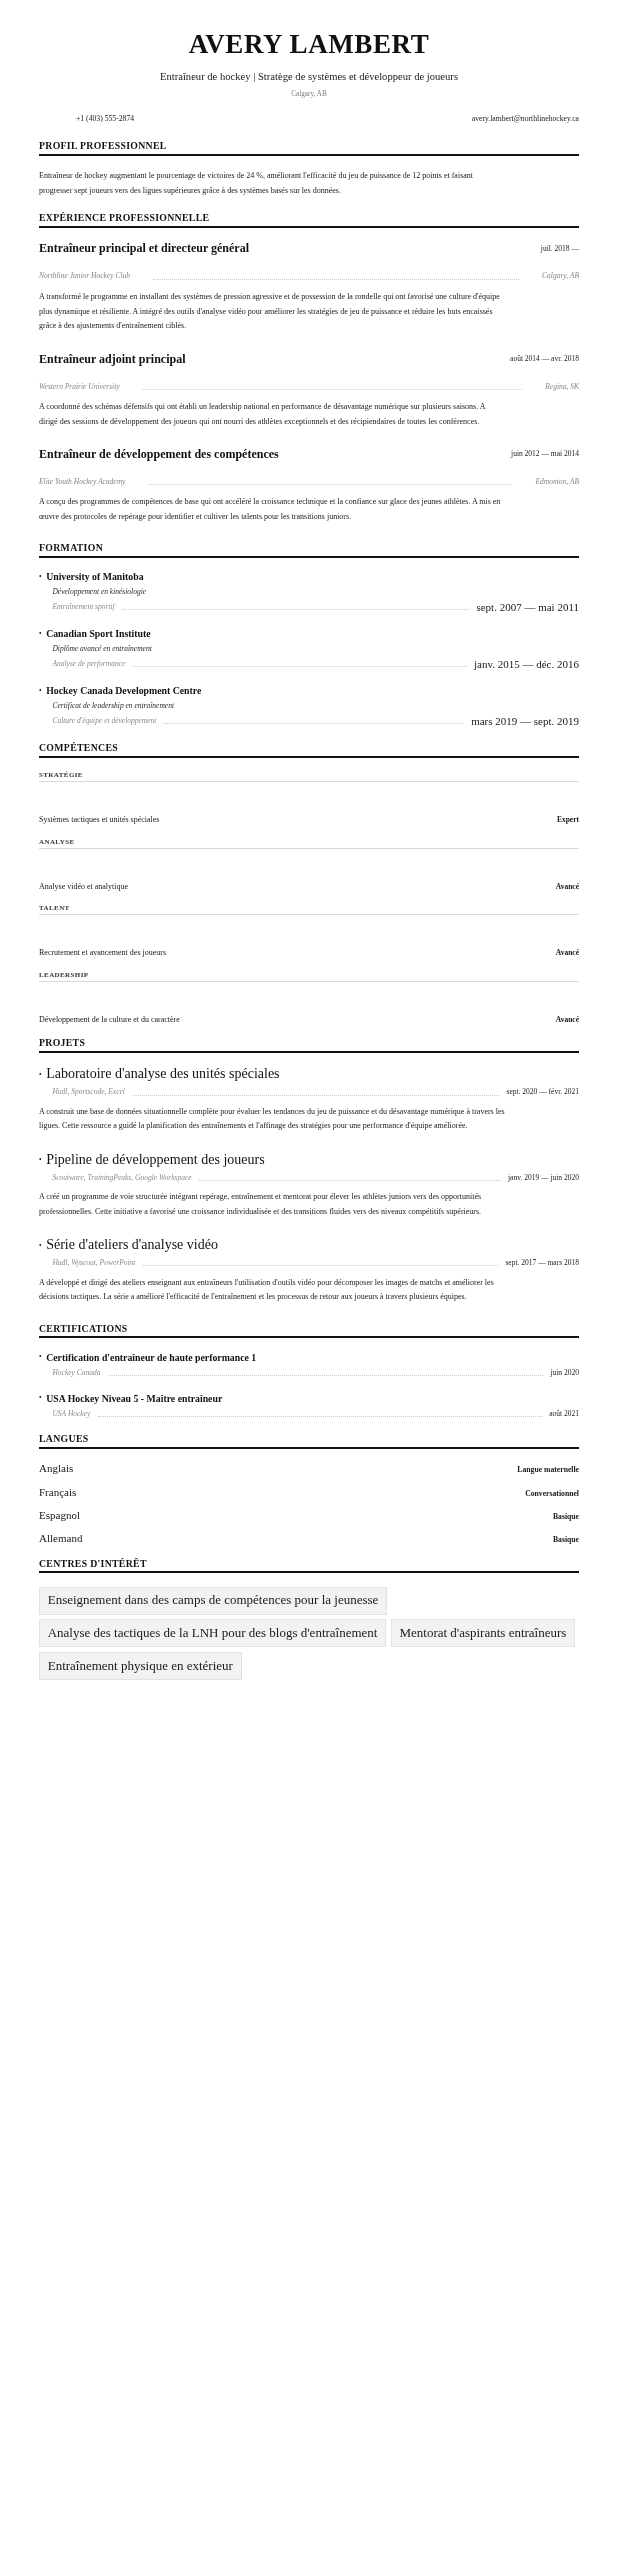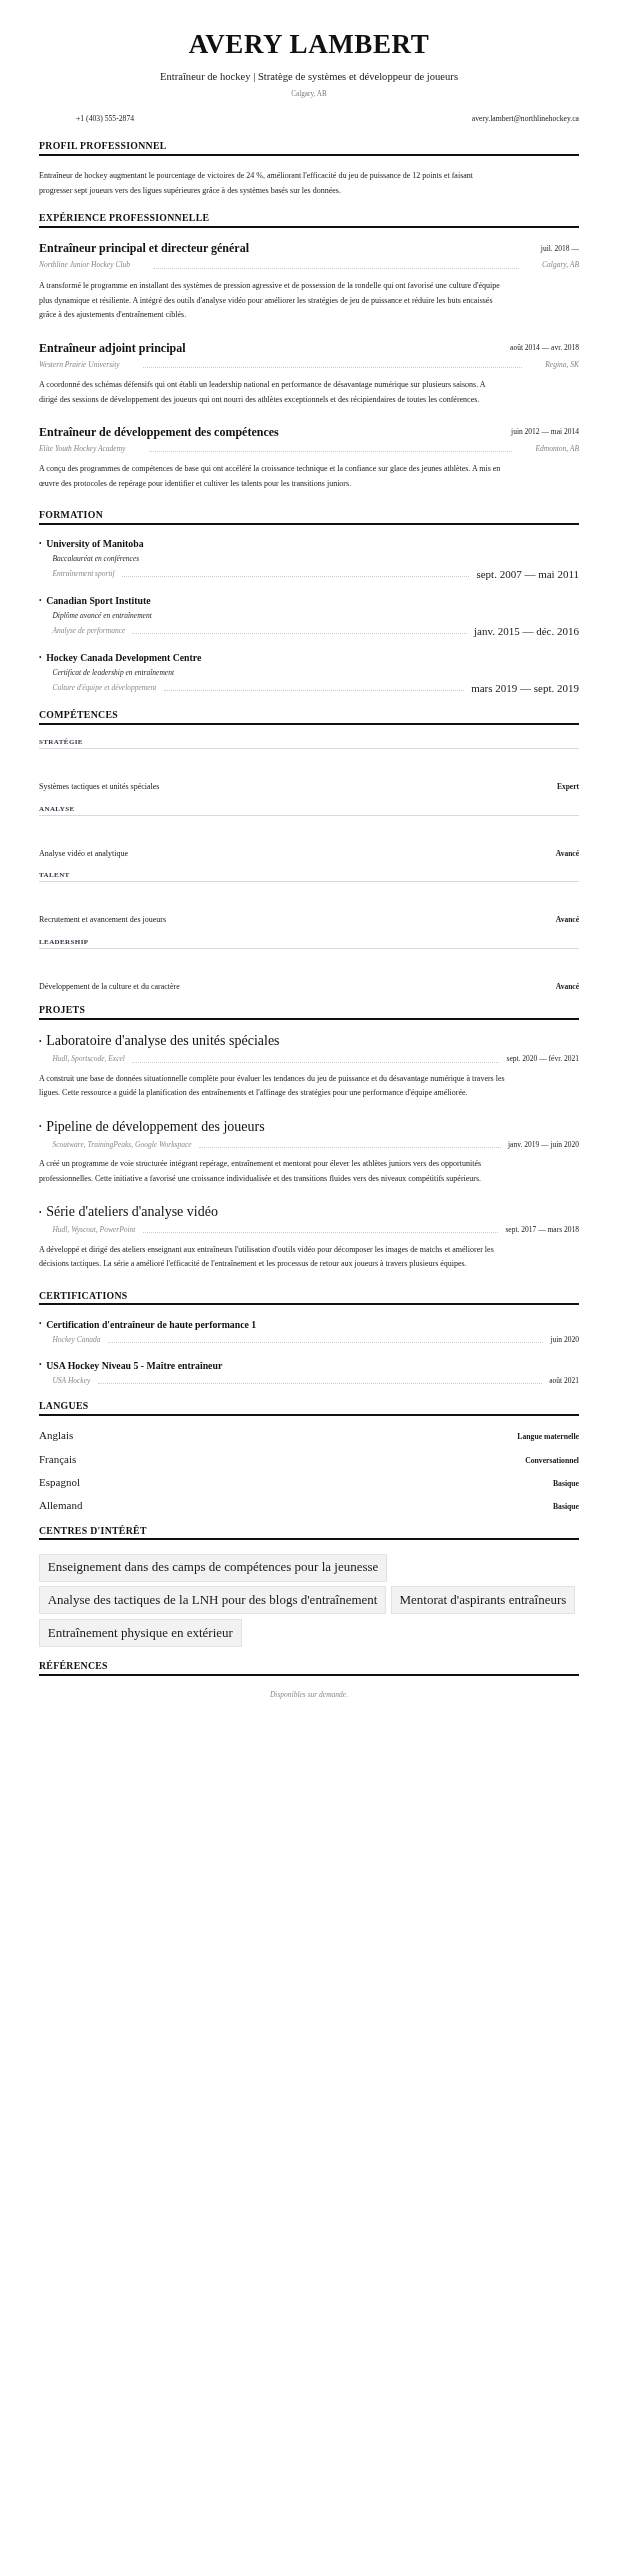--- a/index.html
+++ b/index.html
@@ -99,21 +99,21 @@
     white-space: normal;
     line-height: 1.35;
     min-width: 77px;
     max-width: 90px;
     padding-top: 2.1px;
   }
   .exp-sub {
     display: flex;
     align-items: center;
     gap: 16px;
-    margin-top: 4px;
+    margin-top: 15px;
   }
   .exp-org {
     font-size: 7.5px;
     font-style: italic;
     color: #85858b;
     white-space: nowrap;
   }
   .dotline {
     flex: 1 1 auto;
     border-bottom: 0.7px dotted #c9c9cf;
@@ -379,21 +379,21 @@
 
   <div class="section">
     <div class="section-title">FORMATION</div>
     <div class="section-rule"></div>
     <div id="education-list">
         <div class="edu-entry">
           <div class="edu-head">
             <span class="bullet">•</span>
             <span class="edu-inst">University of Manitoba</span>
           </div>
-          <div class="edu-degree">Baccalauréat en conférences</div>
+          <div class="edu-degree">Développement en kinésiologie</div>
           <div class="edu-row">
             <span class="edu-field">Entraînement sportif</span>
             <span class="dotline"></span>
             <span class="edu-date">sept. 2007 — mai 2011</span>
           </div>
         </div>
         <div class="edu-entry">
           <div class="edu-head">
             <span class="bullet">•</span>
             <span class="edu-inst">Canadian Sport Institute</span>
@@ -558,20 +558,15 @@
     <div class="section-title">CENTRES D'INTÉRÊT</div>
     <div class="section-rule"></div>
     <div class="chips" id="interests-list">
         <div class="chip">Enseignement dans des camps de compétences pour la jeunesse</div>
         <div class="chip">Analyse des tactiques de la LNH pour des blogs d'entraînement</div>
         <div class="chip">Mentorat d'aspirants entraîneurs</div>
         <div class="chip">Entraînement physique en extérieur</div>
       </div>
   </div>
 
-  <div class="section">
-    <div class="section-title">RÉFÉRENCES</div>
-    <div class="section-rule"></div>
-    <div class="ref-text">Disponibles sur demande.</div>
-  </div>
 
 </div>
 
 
 </body></html>

